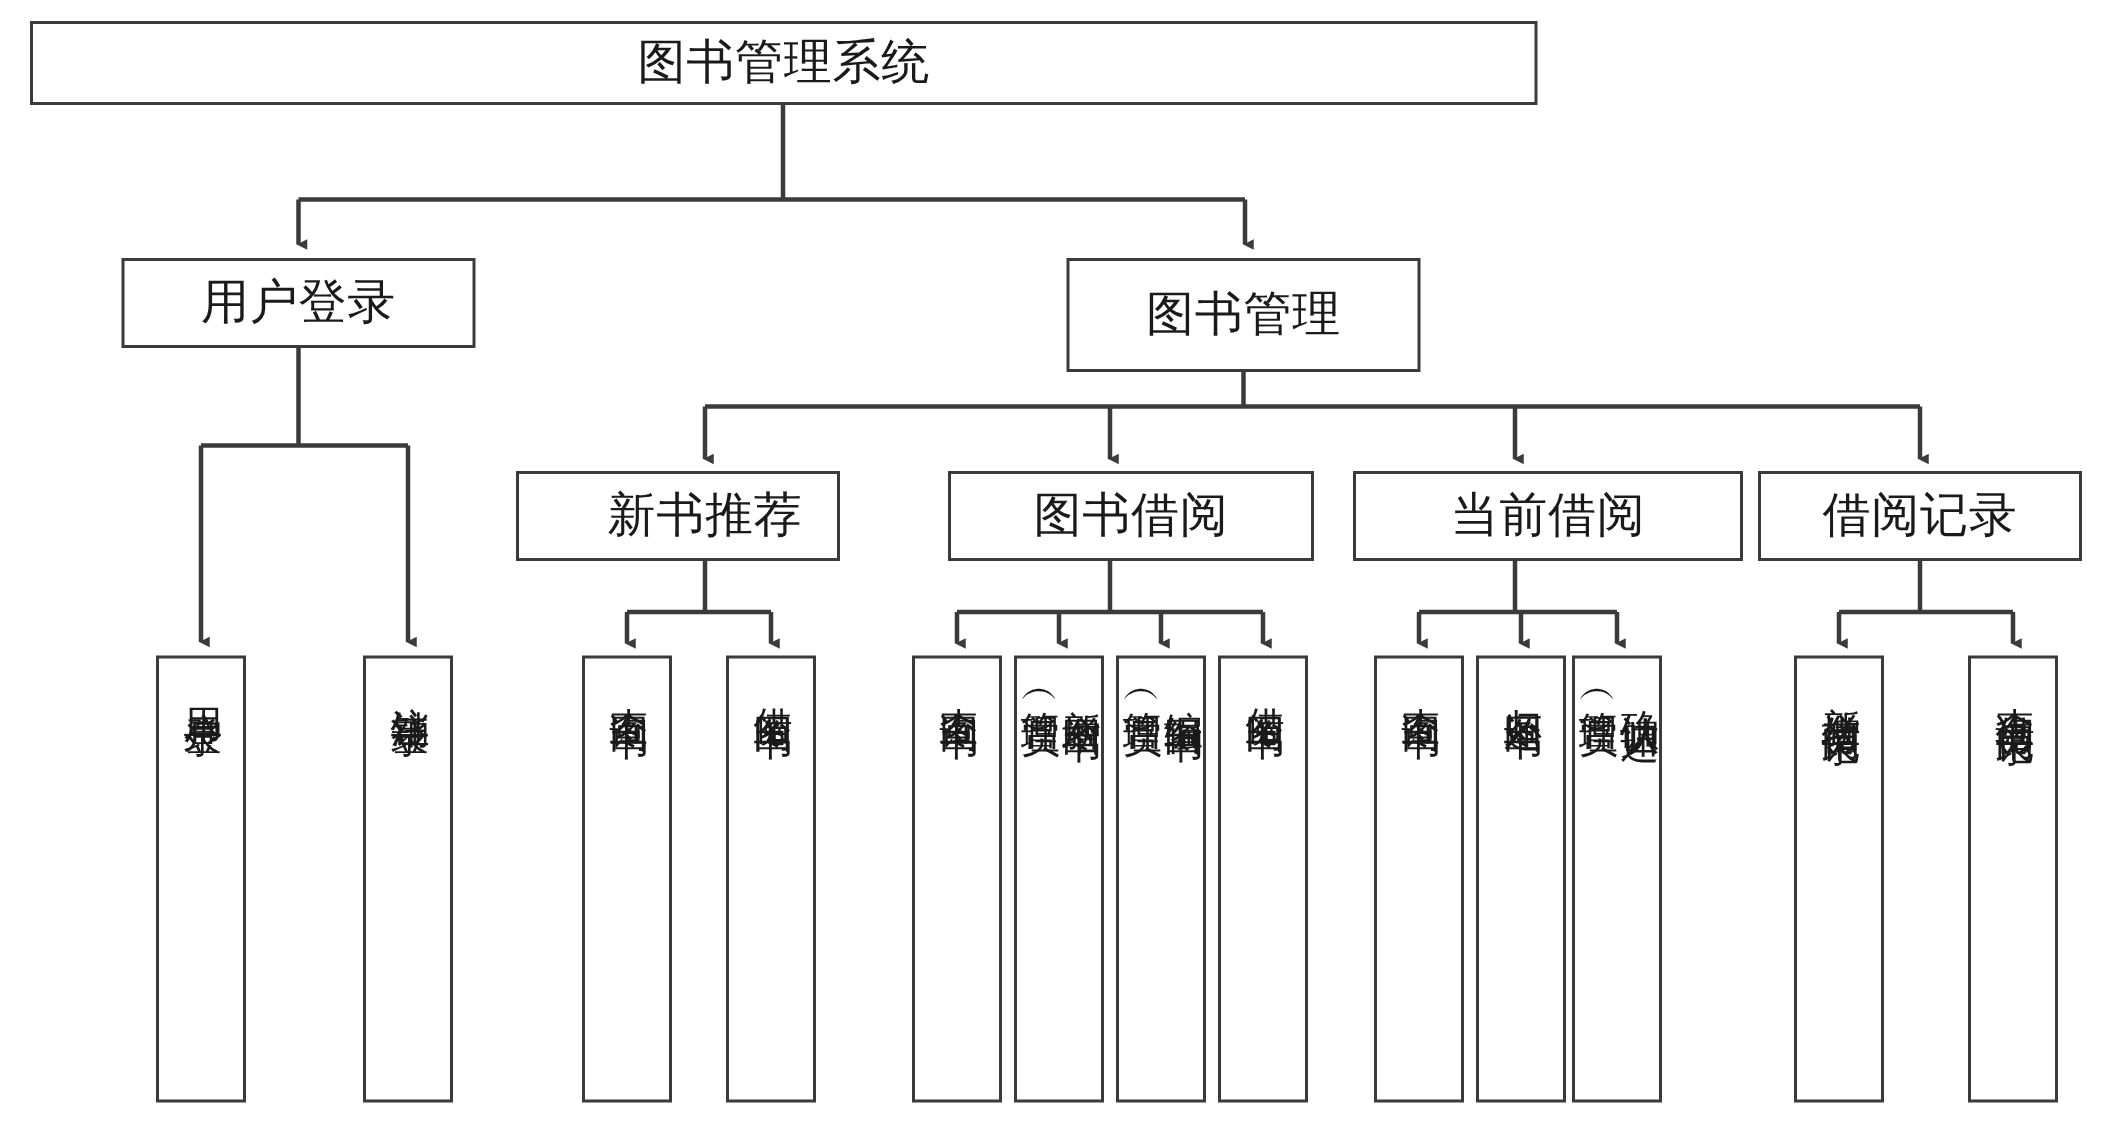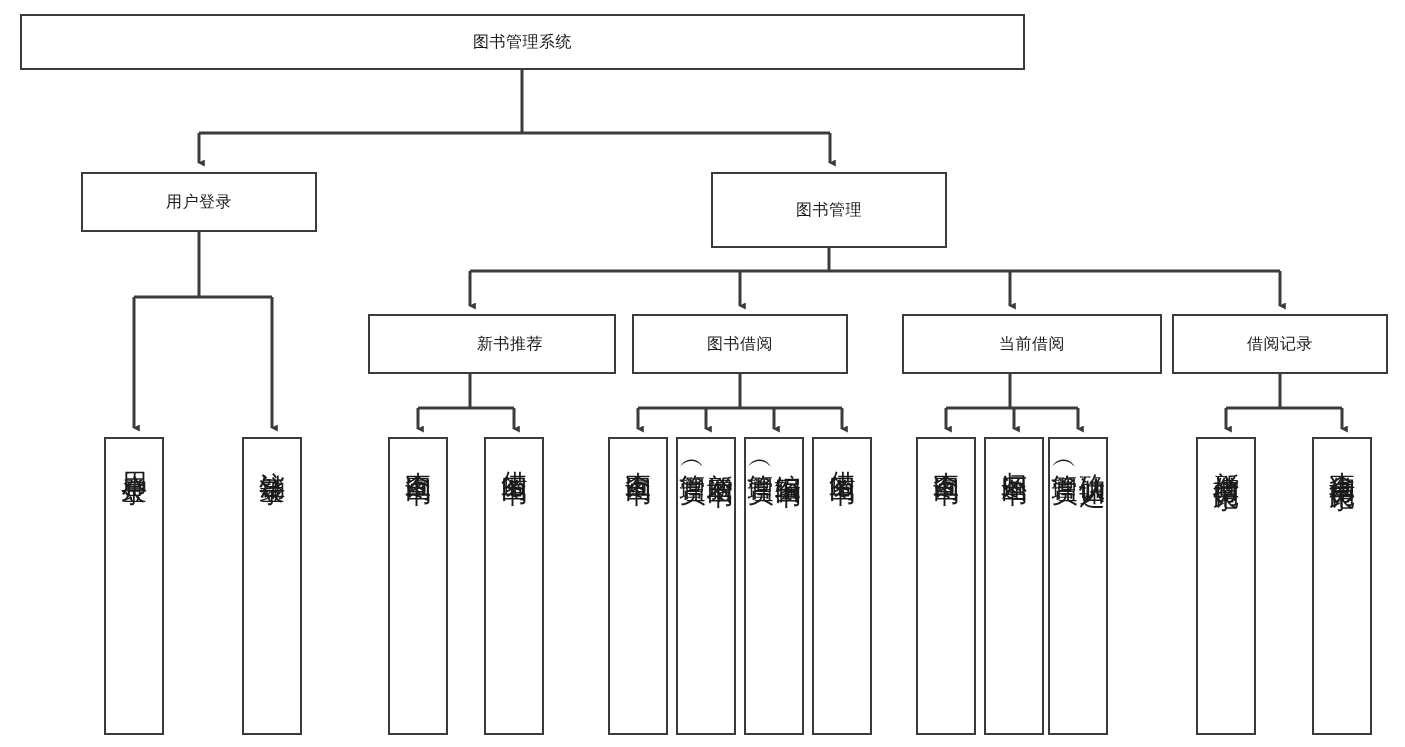--- a/index.html
+++ b/index.html
@@ -35,21 +35,21 @@
     justify-content: center;
     color: #1a1a1a;
   }
   .node .label {
     display: block;
     text-align: center;
     line-height: 1.18;
     letter-spacing: 0.5px;
   }
   .node.horizontal .label {
-    font-size: 16px;
+    font-size: 32px;
   }
   .node.vertical {
     align-items: flex-start;
     padding-top: 12px;
   }
   .node.vertical .label {
     writing-mode: vertical-rl;
     text-orientation: upright;
     font-size: 26px;
     line-height: 1.06;
@@ -126,24 +126,24 @@
   <div id="nodes">
       <div class="node horizontal" style="left: 20px; top: 14px; width: 1005px; height: 56px;">
         <span class="label">图书管理系统</span>
       </div>
       <div class="node horizontal" style="left: 81px; top: 172px; width: 236px; height: 60px;">
         <span class="label">用户登录</span>
       </div>
       <div class="node horizontal" style="left: 711px; top: 172px; width: 236px; height: 76px;">
         <span class="label">图书管理</span>
       </div>
-      <div class="node horizontal" style="left: 368px; top: 314px; width: 248px; height: 60px; padding-left: 36px;">
+      <div class="node horizontal" style="left: 344px; top: 314px; width: 216px; height: 60px; padding-left: 36px;">
         <span class="label">新书推荐</span>
       </div>
-      <div class="node horizontal" style="left: 632px; top: 314px; width: 216px; height: 60px;">
+      <div class="node horizontal" style="left: 632px; top: 314px; width: 244px; height: 60px;">
         <span class="label">图书借阅</span>
       </div>
       <div class="node horizontal" style="left: 902px; top: 314px; width: 260px; height: 60px;">
         <span class="label">当前借阅</span>
       </div>
       <div class="node horizontal" style="left: 1172px; top: 314px; width: 216px; height: 60px; justify-content: center;">
         <span class="label">借阅记录</span>
       </div>
       <div class="node vertical" style="left: 104px; top: 437px; width: 60px; height: 298px;">
         <span class="label">用户登录</span>

